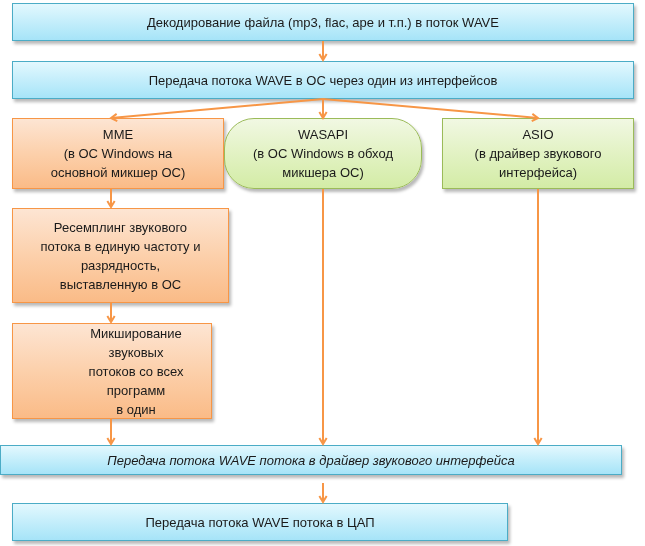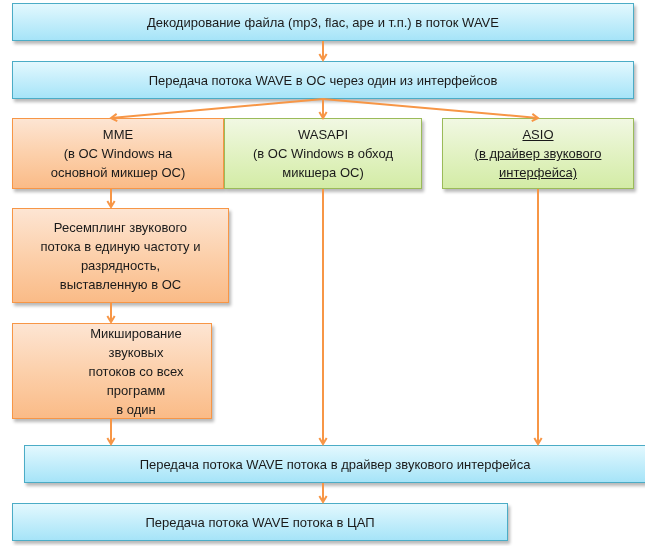--- a/index.html
+++ b/index.html
@@ -36,46 +36,46 @@
 <div class="box blue" style="left:12px; top:61px; width:622px; height:38px;">
   <span>Передача потока WAVE в ОС через один из интерфейсов</span>
 </div>
 
 <div class="box orange" style="left:12px; top:118px; width:212px; height:71px;">
   <span>MME
 (в ОС Windows на
 основной микшер ОС)</span>
 </div>
 
-<div class="box green" style="left:224px; top:118px; width:198px; height:71px;">
+<div class="box green" style="left:224px; top:118px; width:198px; height:71px;border-radius:30px;">
   <span>WASAPI
 (в ОС Windows в обход
 микшера ОС)</span>
 </div>
 
-<div class="box green" style="left:442px; top:118px; width:192px; height:71px;text-decoration:underline;">
+<div class="box green" style="left:442px; top:118px; width:192px; height:71px;">
   <span>ASIO
 (в драйвер звукового
 интерфейса)</span>
 </div>
 
 <div class="box orange" style="left:12px; top:208px; width:217px; height:95px;">
   <span>Ресемплинг звукового
 потока в единую частоту и
 разрядность,
 выставленную в ОС</span>
 </div>
 
 <div class="box orange" style="left:12px; top:323px; width:200px; height:96px;padding-left:48px;">
   <span>Микширование звуковых
 потоков со всех программ
 в один</span>
 </div>
 
-<div class="box blue" style="left:24px; top:445px; width:622px; height:38px;">
+<div class="box blue" style="left:0; top:445px; width:622px; height:30px;font-style:italic;">
   <span>Передача потока WAVE потока  в драйвер звукового интерфейса</span>
 </div>
 
 <div class="box blue" style="left:12px; top:503px; width:496px; height:38px;">
   <span>Передача потока WAVE потока  в ЦАП</span>
 </div>
 
 <svg class="arrows" width="645" height="546">
   <g id="arrow-group" fill="none" stroke="#f79646" stroke-width="2">
       <line x1="323" y1="41" x2="323" y2="60"></line>

